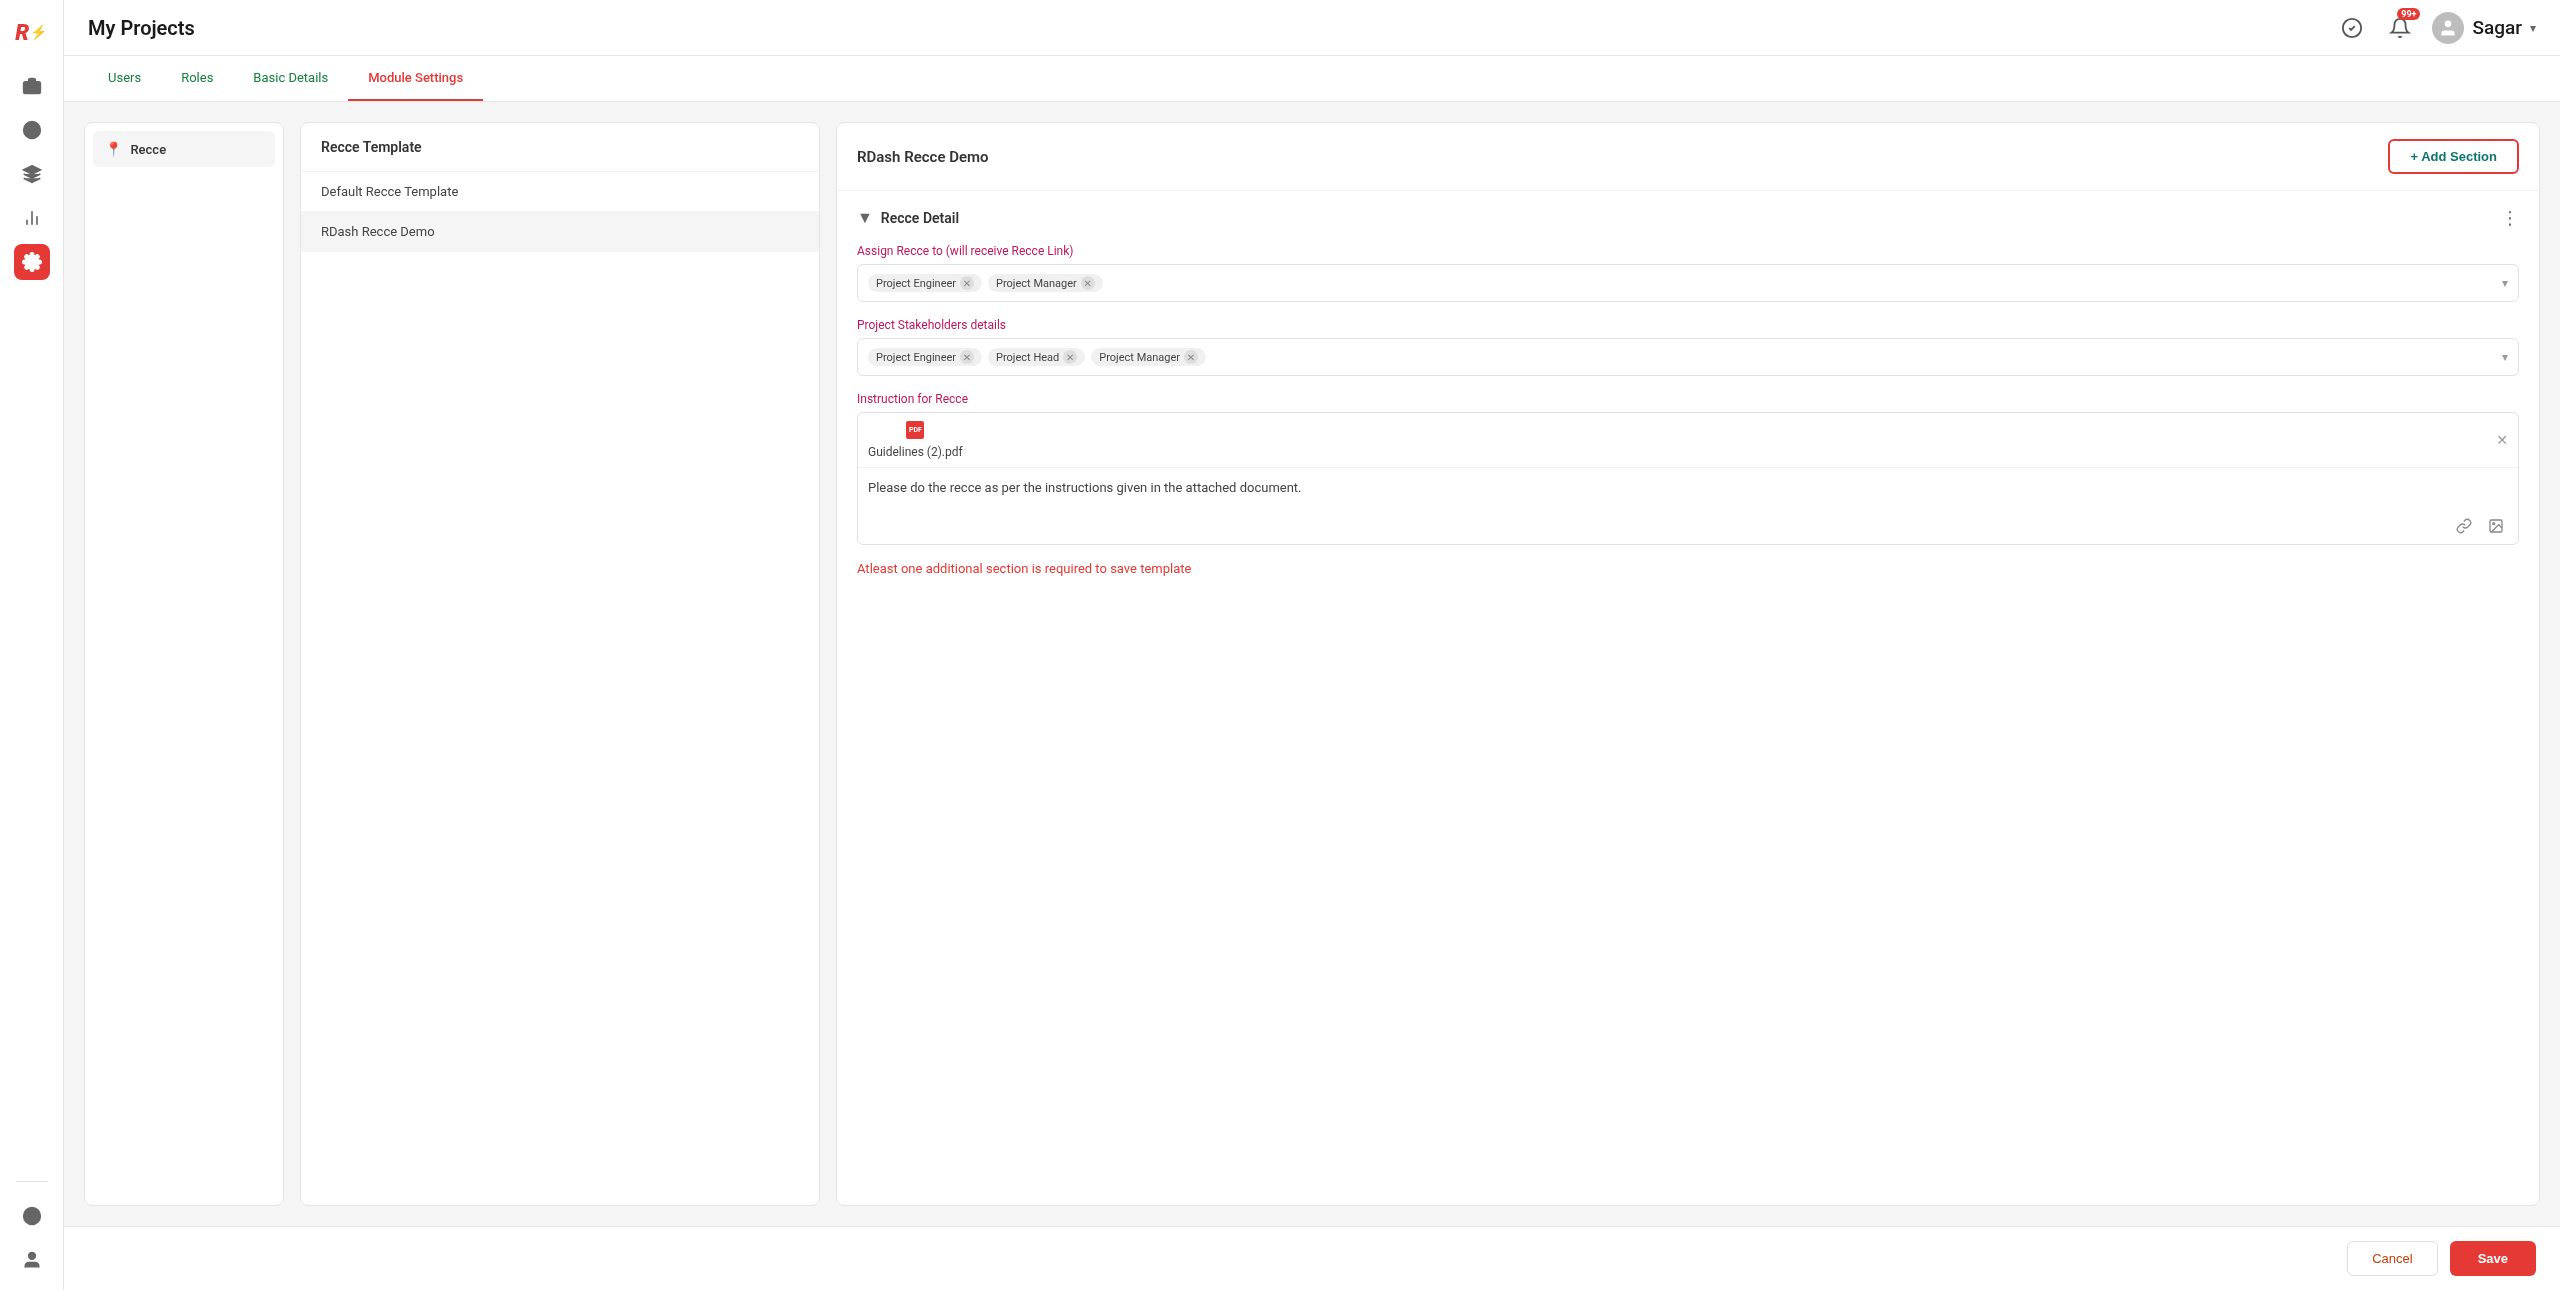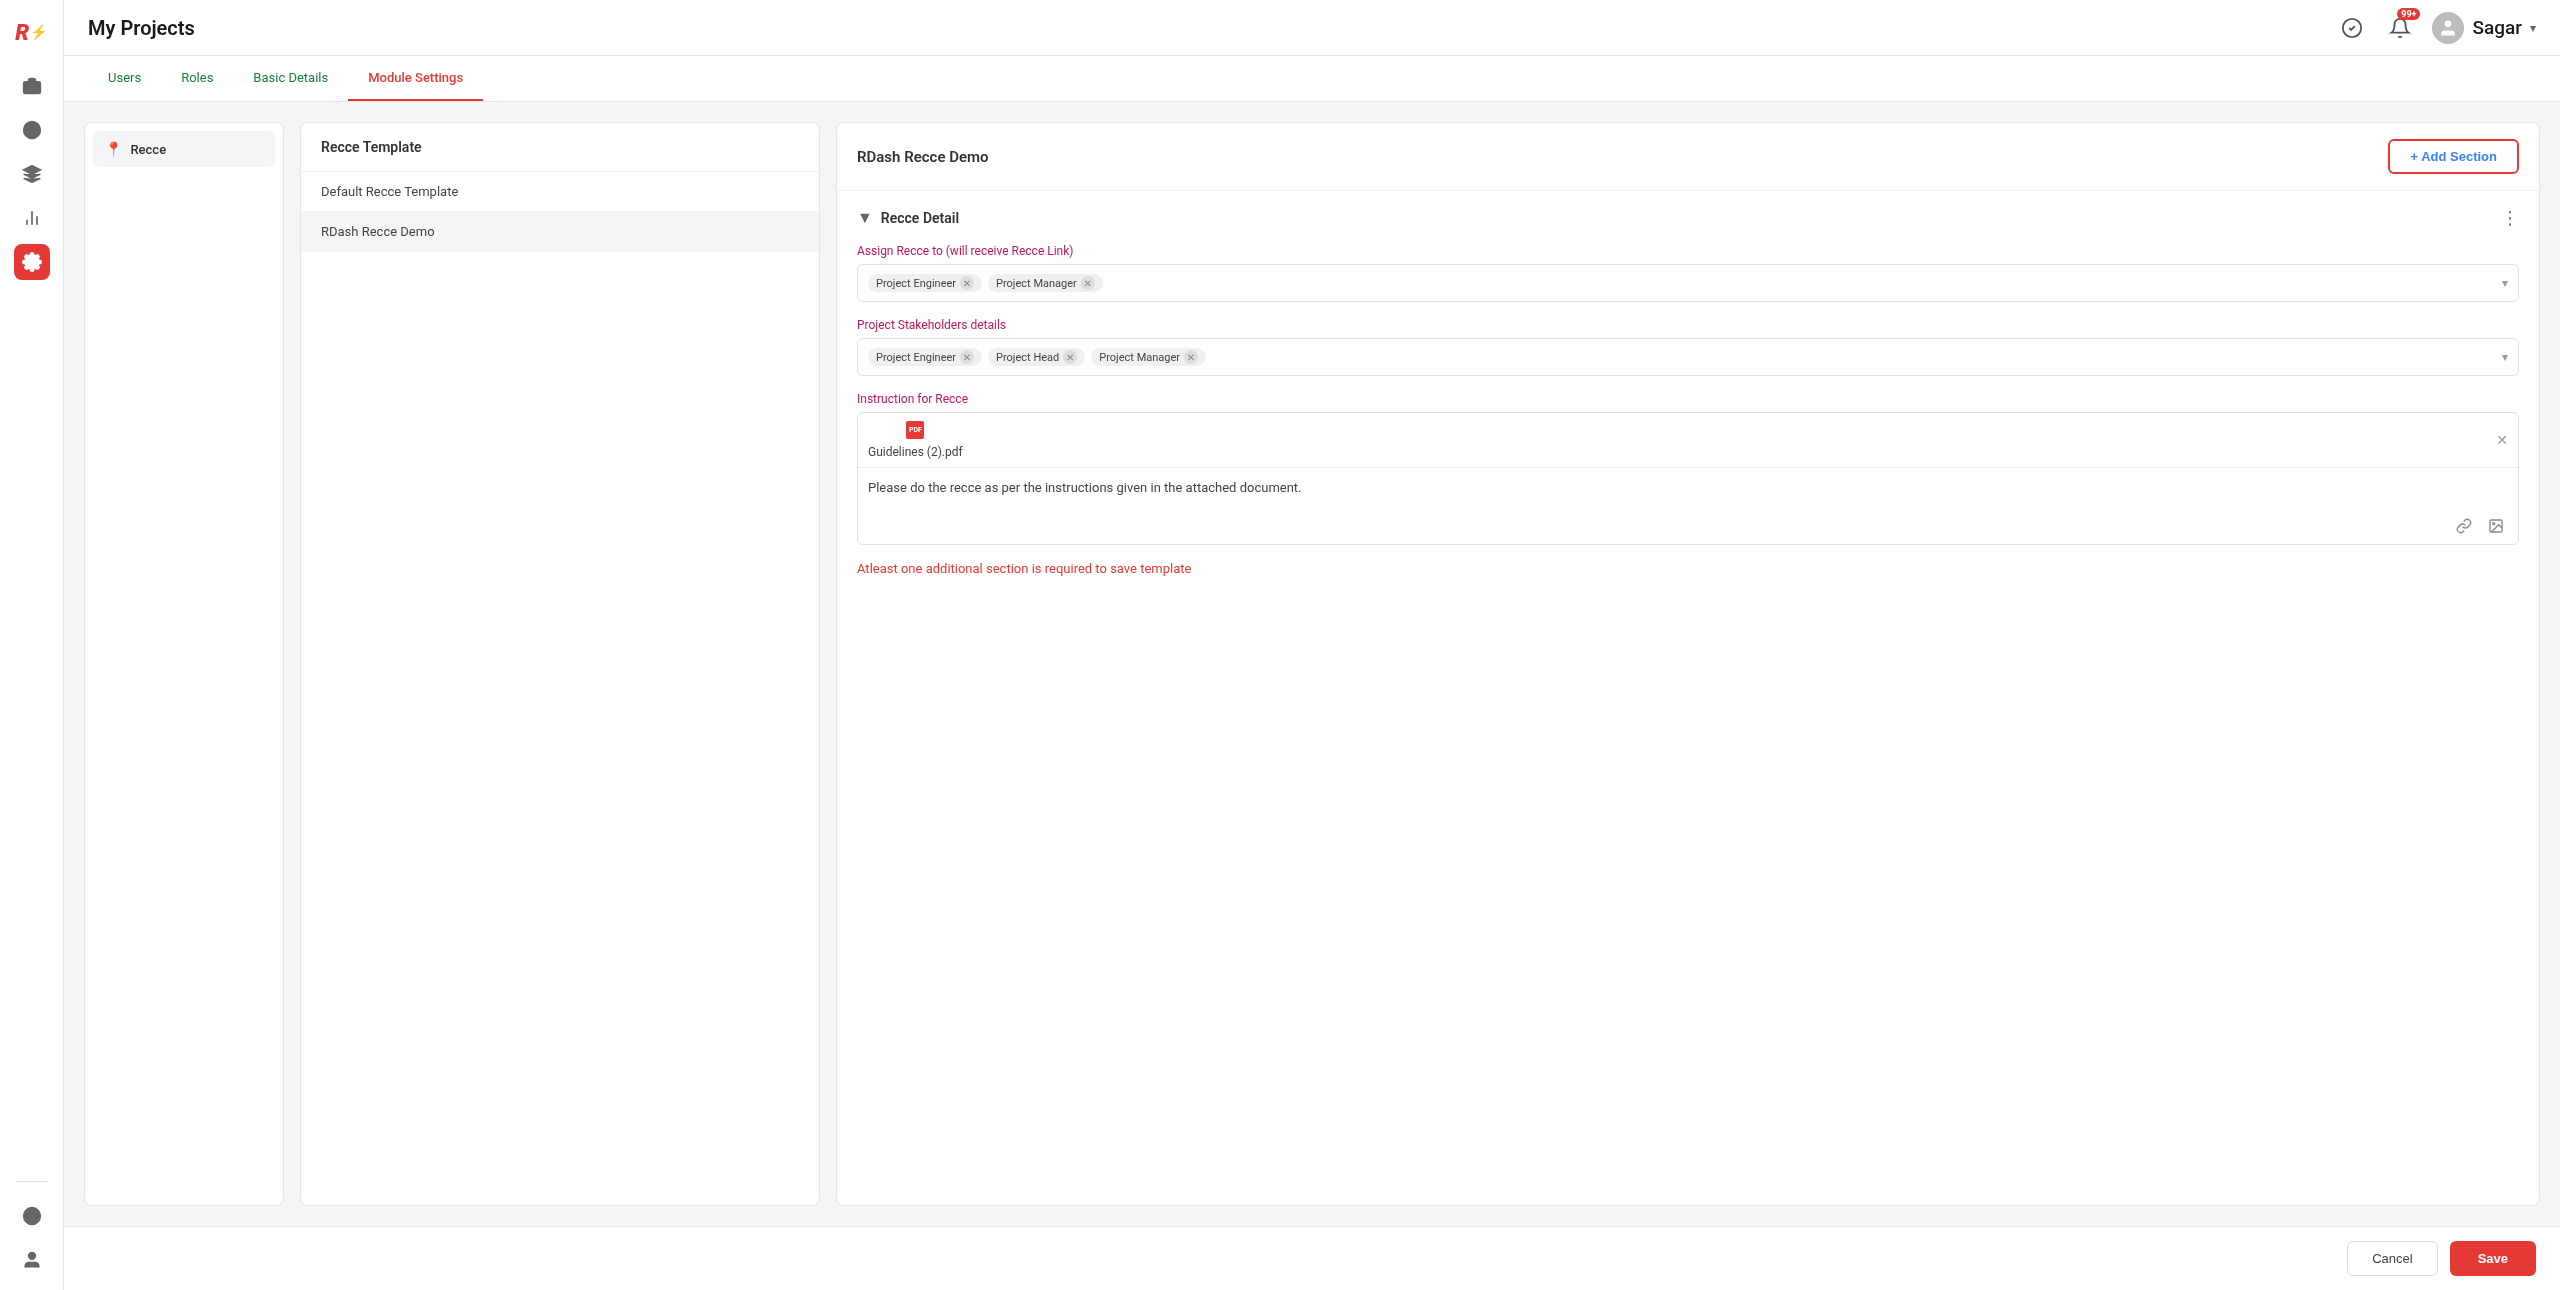--- a/index.html
+++ b/index.html
@@ -207,21 +207,21 @@
       border-bottom: 1px solid #f0f0f0;
       flex-shrink: 0;
     }
     .panel-right-title {
       font-size: 15px;
       font-weight: 600;
       color: #333;
     }
     .add-section-btn {
       border: 2px solid #e53935;
-      color: #3b82f6;
+      color: #0f766e;
       background: #fff;
       padding: 8px 20px;
       border-radius: 6px;
       font-size: 13px;
       font-weight: 600;
       cursor: pointer;
     }
 
     
     .recce-content {
@@ -380,21 +380,21 @@
       flex-shrink: 0;
     }
     .btn-cancel {
       padding: 9px 24px;
       border: 1px solid #ddd;
       background: #fff;
       border-radius: 6px;
       font-size: 13px;
       font-weight: 500;
       cursor: pointer;
-      color: #404040;
+      color: #c2410c;
     }
     .btn-save {
       padding: 9px 28px;
       background: #e53935;
       color: #fff;
       border: none;
       border-radius: 6px;
       font-size: 13px;
       font-weight: 600;
       cursor: pointer;

